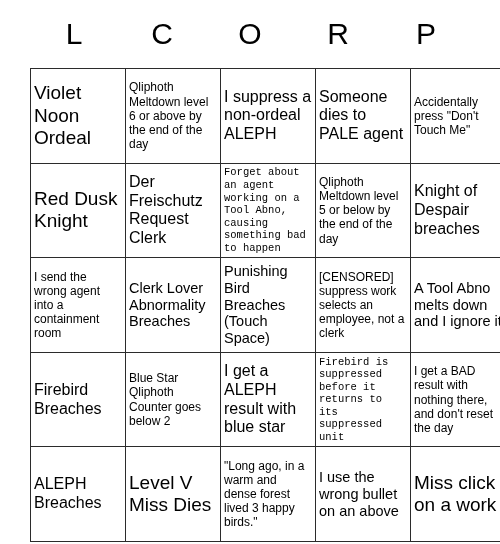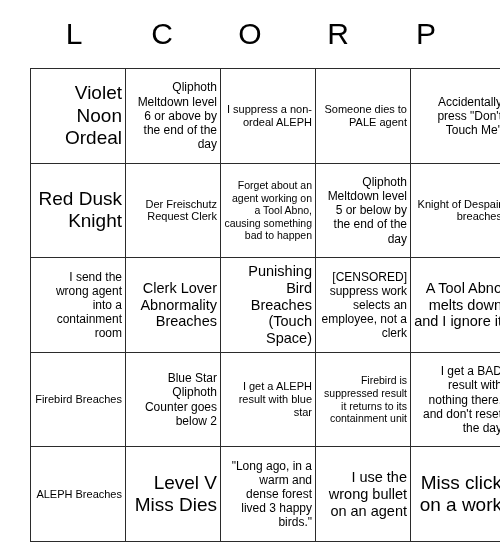--- a/index.html
+++ b/index.html
@@ -43,39 +43,39 @@
     height: 448px;
     margin-left: 30px;
     border-collapse: collapse;
     table-layout: fixed;
   }
   #grid td {
     border: 1px solid #2b2b2b;
     width: 88px;
     height: 89.6px;
     padding: 2px 3px;
-    text-align: right;
+    text-align: left;
     vertical-align: middle;
     background: #ffffff;
     overflow: hidden;
   }
   .cell-text {
     display: block;
     width: 100%;
     line-height: 1.14;
     word-wrap: break-word;
     overflow-wrap: break-word;
     hyphens: none;
   }
   
   .fs-xl  { font-size: 19px; line-height: 1.17; }
-  .fs-lg  { font-size: 11px; line-height: 1.17; }
+  .fs-lg  { font-size: 16px; line-height: 1.17; }
   .fs-md  { font-size: 14.5px; line-height: 1.16; }
   .fs-sm  { font-size: 12px; line-height: 1.18; }
-  .fs-xs  { font-size: 10.5px; line-height: 1.2; }
+  .fs-xs  { font-size: 10.5px; line-height: 1.2; font-family: Liberation Mono, monospace; }
 </style>
 </head>
 <body>
 
 <div id="card">
 
   <div id="header-row">
     <div class="header-letter">L</div>
     <div class="header-letter">C</div>
     <div class="header-letter">O</div>
@@ -140,38 +140,38 @@
         <td>
             <span class="cell-text fs-lg">Firebird Breaches</span>
           </td>
         <td>
             <span class="cell-text fs-sm">Blue Star Qliphoth Counter goes below 2</span>
           </td>
         <td>
             <span class="cell-text fs-lg">I get a ALEPH result with blue star</span>
           </td>
         <td>
-            <span class="cell-text fs-xs">Firebird is suppressed result it returns to its containment unit</span>
+            <span class="cell-text fs-xs">Firebird is suppressed before it returns to its suppressed unit</span>
           </td>
         <td>
             <span class="cell-text fs-sm">I get a BAD result with nothing there, and don't reset the day</span>
           </td>
       </tr>
       <tr>
         <td>
             <span class="cell-text fs-lg">ALEPH Breaches</span>
           </td>
         <td>
             <span class="cell-text fs-xl">Level V Miss Dies</span>
           </td>
         <td>
             <span class="cell-text fs-sm">"Long ago, in a warm and dense forest lived 3 happy birds."</span>
           </td>
         <td>
-            <span class="cell-text fs-md">I use the wrong bullet on an agent</span>
+            <span class="cell-text fs-md">I use the wrong bullet on an above</span>
           </td>
         <td>
             <span class="cell-text fs-xl">Miss click on a work</span>
           </td>
       </tr>
     </tbody>
   </table>
 
 </div>
 

